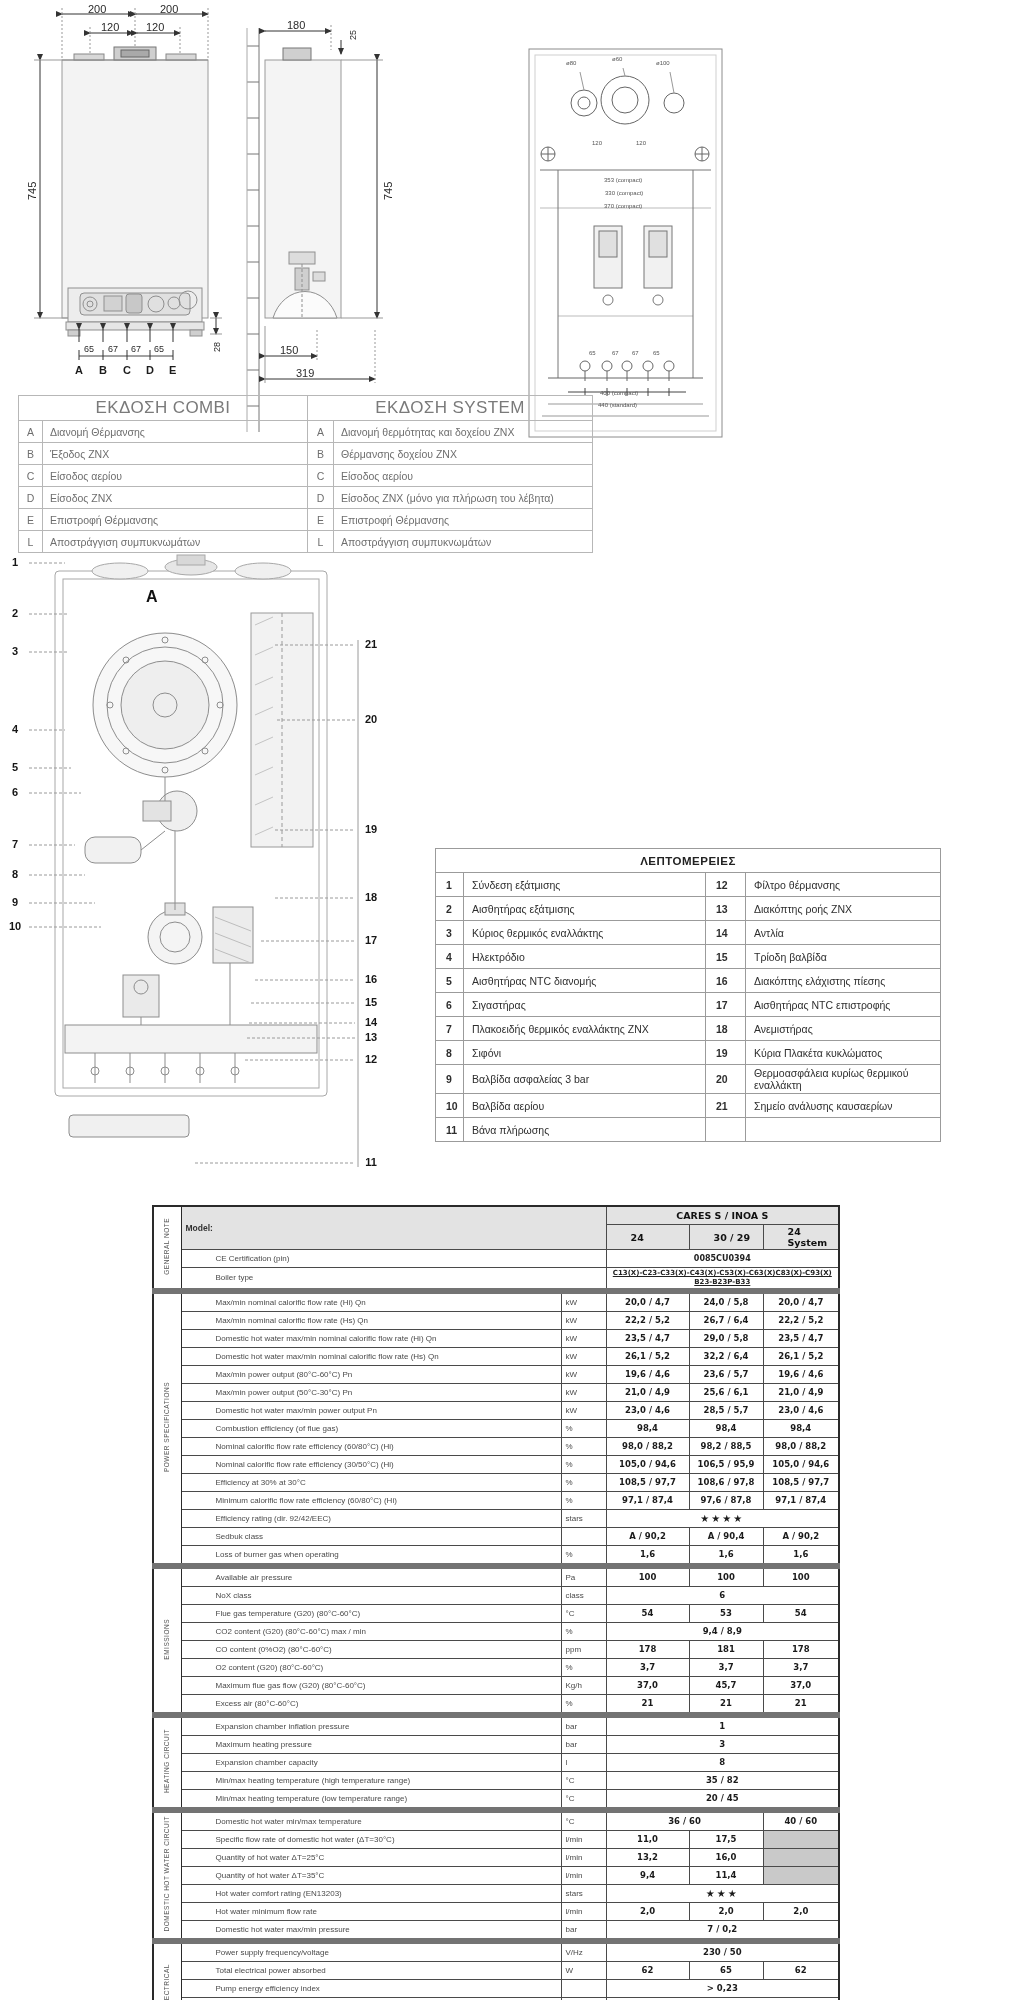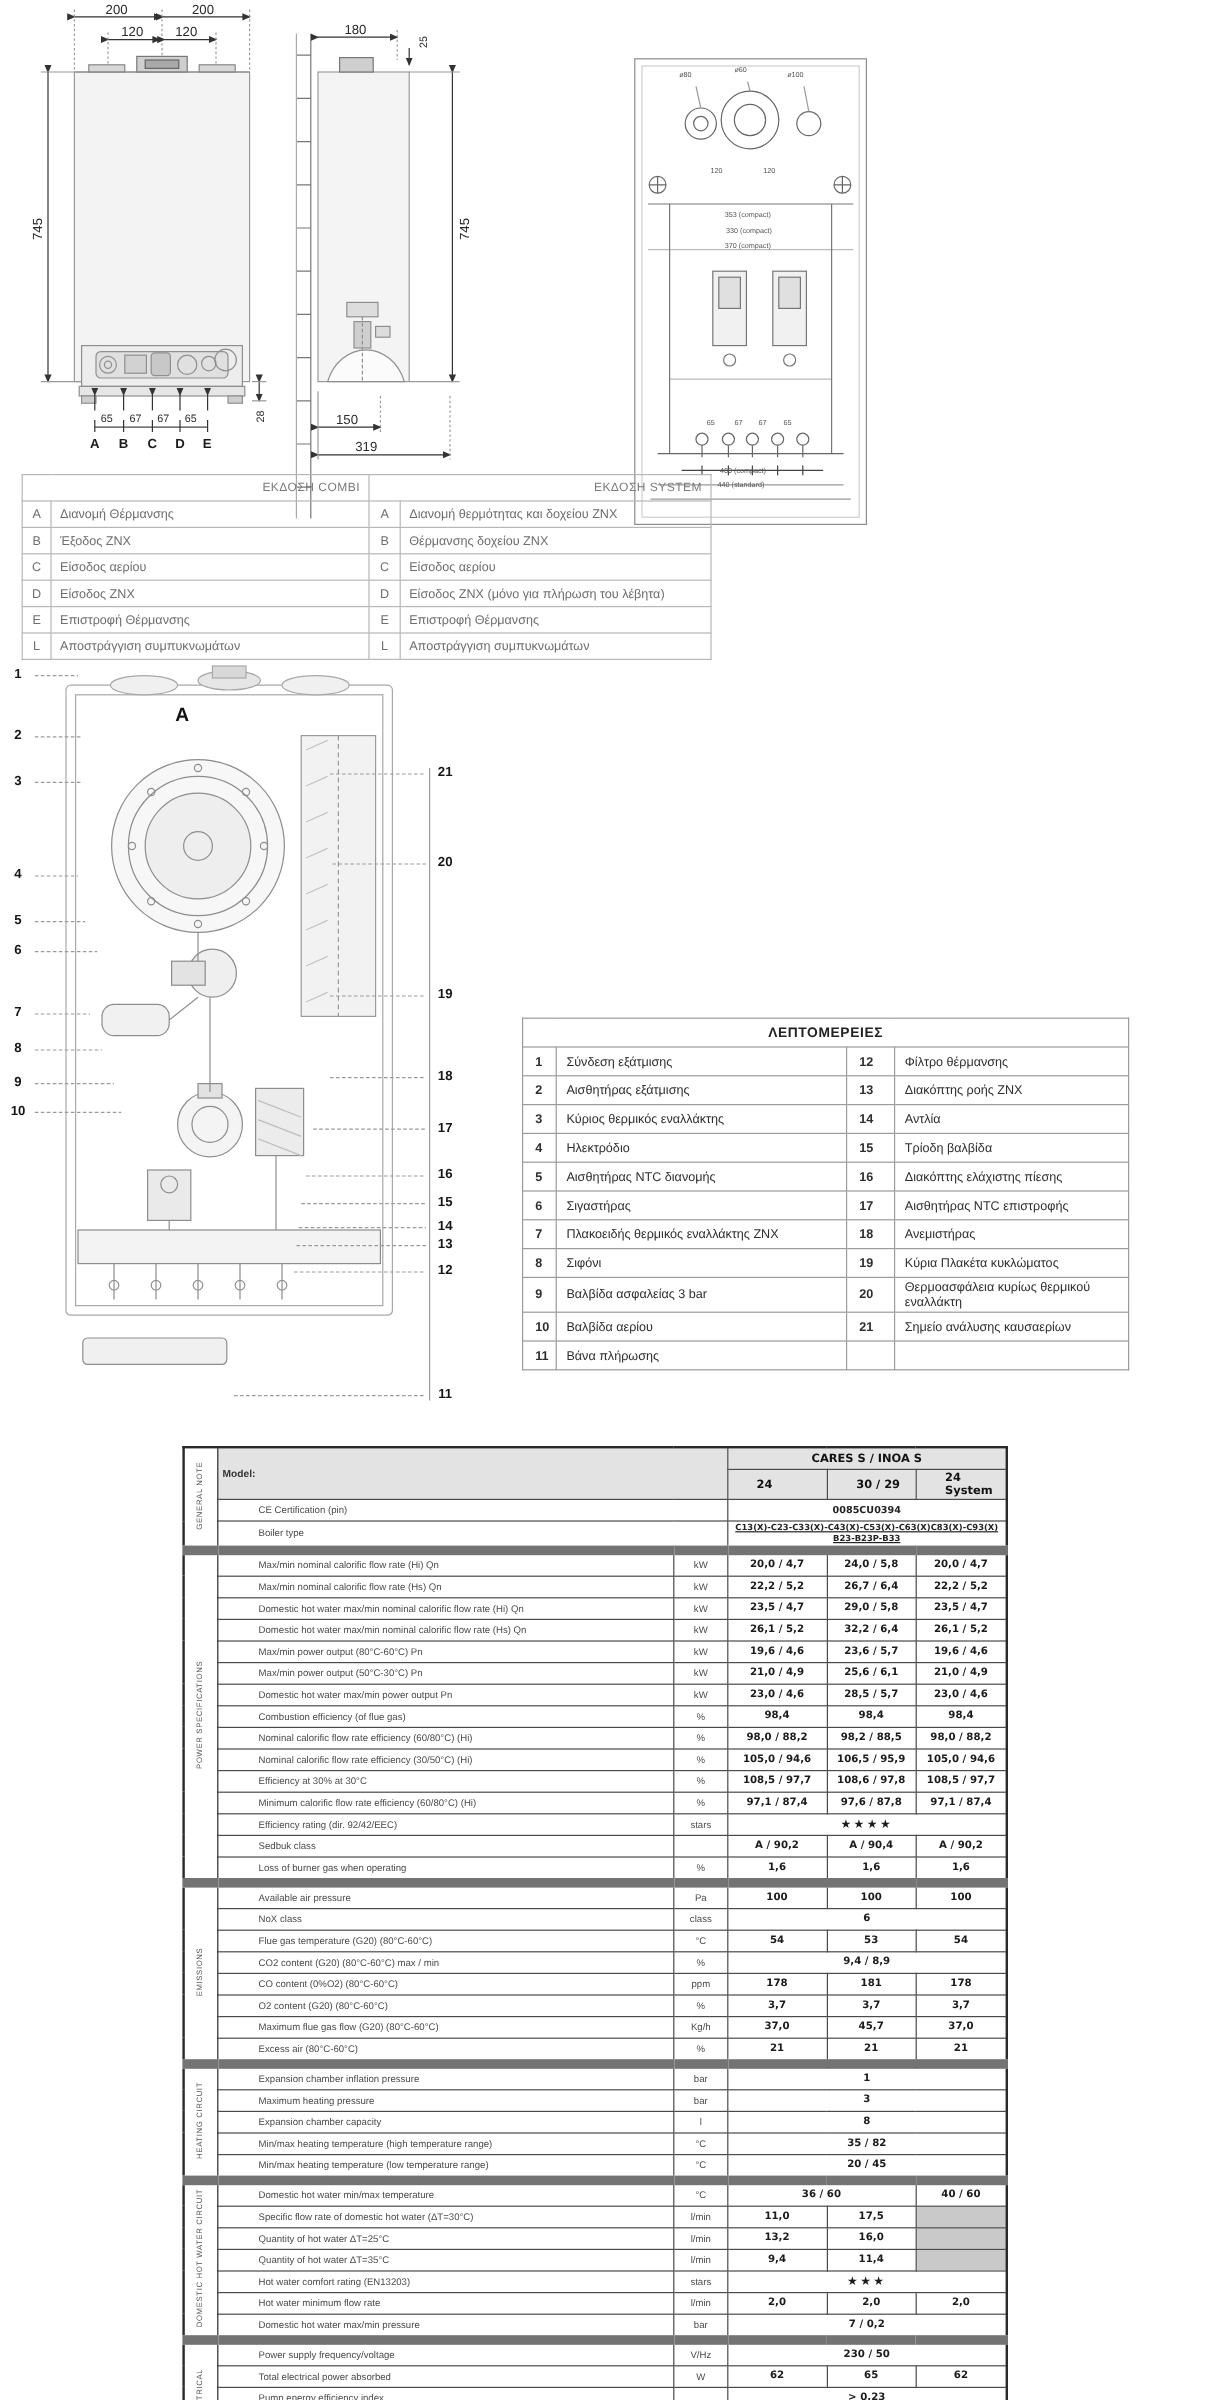--- a/index.html
+++ b/index.html
@@ -11,44 +11,44 @@
   .rot{transform:rotate(-90deg);transform-origin:left top;}
   .conn-letter{position:absolute;font-size:11px;font-weight:bold;color:#1c1c1c;}
   .micro{position:absolute;font-size:6px;color:#555;white-space:nowrap;}
   .title-right{position:absolute;left:388px;top:18px;width:630px;text-align:center;
                font-size:15px;color:#8e8e8e;}
   
   table{border-collapse:collapse;}
   .combi-table{position:absolute;left:18px;top:395px;width:574px;table-layout:fixed;}
   .combi-table th,.combi-table td{border:1px solid #b7b7b7;color:#6e6e6e;font-size:10.5px;
      font-weight:normal;padding:2px 7px;height:17px;overflow:hidden;white-space:nowrap;}
-  .combi-table th{text-align:right;font-size:10px;letter-spacing:.4px;color:#7a7a7a;}
+  .combi-table th{text-align:center;font-size:17px;letter-spacing:.4px;color:#7a7a7a;}
   .combi-table td.key{width:22px;text-align:center;padding:2px 0;}
   
   .details-table{position:absolute;left:435px;top:848px;width:505px;table-layout:fixed;}
   .details-table th,.details-table td{border:1px solid #9b9b9b;font-size:10.5px;color:#2e2e2e;
       padding:2px 8px;height:19px;}
   .details-table th{font-weight:bold;font-size:11.5px;letter-spacing:.5px;color:#222;}
   .details-table td.num{text-align:left;padding-left:10px;font-weight:bold;}
   
   .spec-table{position:absolute;left:152px;top:1205px;width:686px;table-layout:fixed;
       border:2px solid #2a2a2a;}
   .spec-table td{border:1px solid #4a4a4a;font-size:8px;color:#4a4a4a;padding:1px 4px;
       height:15px;overflow:hidden;}
   .spec-table td.sec{border-right:1px solid #2a2a2a;background:#fff;text-align:center;
       vertical-align:middle;padding:1px 0;}
   .sec-txt{display:inline-block;writing-mode:vertical-rl;transform:rotate(180deg);
       font-size:6.5px;letter-spacing:.5px;color:#555;line-height:1.35;max-height:230px;}
   .spec-table td.rl{white-space:nowrap;padding-left:34px;}
-  .spec-table td.ru{text-align:center;white-space:nowrap;padding-right:3px;}
+  .spec-table td.ru{text-align:left;white-space:nowrap;padding-right:3px;}
   .spec-table td.rv{font-family:"DejaVu Sans",sans-serif;font-size:8.5px;font-weight:bold;
       color:#1b1b1b;text-align:center;white-space:nowrap;}
   .spec-table td.rv.gray{background:#c9c9c9;}
   .spec-table td.stars{font-size:10px;letter-spacing:2px;}
-  .spec-table tr.secstart td{border-top:8px solid #737373;}
+  .spec-table tr.secstart td{border-top:6px solid #737373;}
   .spec-table td.hgray{background:#e3e3e3;}
   .spec-table td.model{font-weight:bold;font-size:8.5px;color:#333;}
   .spec-table td.family{font-family:"DejaVu Sans",sans-serif;font-weight:bold;font-size:9.5px;
       color:#111;text-align:center;}
   .spec-table td.colhead{font-family:"DejaVu Sans",sans-serif;font-weight:bold;font-size:9.5px;
       color:#111;text-align:left;padding-left:24px;}
   .spec-table td.ce{font-family:"DejaVu Sans",sans-serif;font-weight:bold;font-size:8px;
       color:#222;text-align:center;}
   .spec-table td.btype{font-family:"DejaVu Sans",sans-serif;font-weight:bold;font-size:7px;
       color:#222;text-align:center;white-space:normal;line-height:1.25;text-decoration:underline;}

